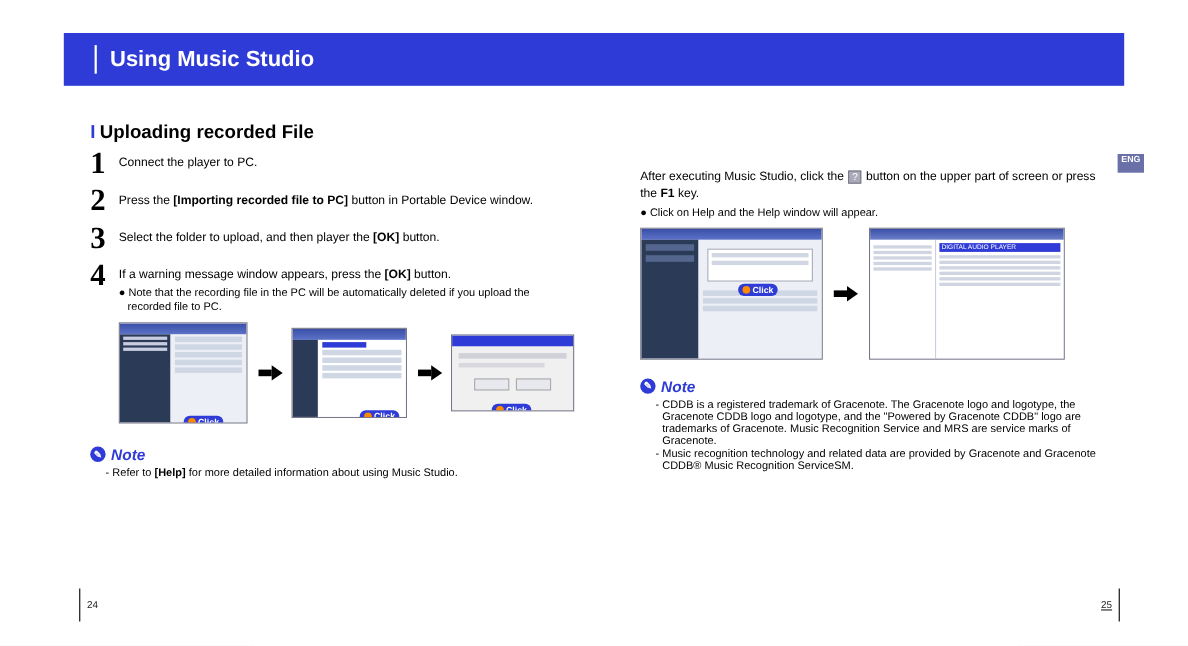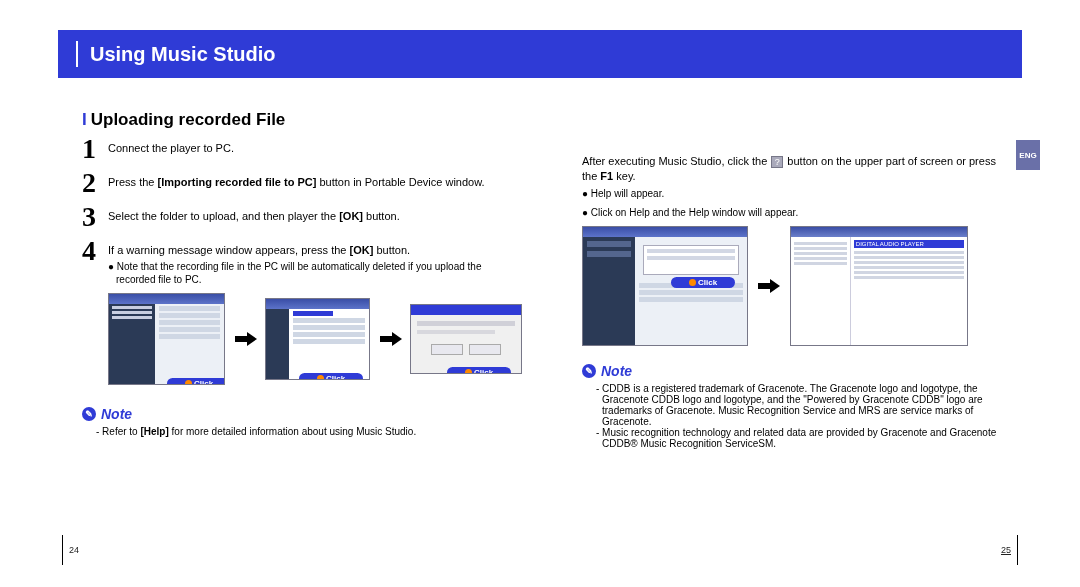--- a/index.html
+++ b/index.html
@@ -11,21 +11,21 @@
     background: #fff;
   }
   .bluebar {
     position: absolute;
     top: 30px; left: 58px; right: 58px; height: 48px;
     background: #2f3bd6;
     color: #fff;
   }
   .bluebar .left-title {
     position: absolute;
-    left: 18px; top: 0; bottom: 0;
+    left: 28px; top: 0; bottom: 0;
     display: flex; align-items: center;
     font-size: 20px; font-weight: bold;
   }
   .bluebar .left-title .pipe {
     display: inline-block;
     width: 2px; height: 26px; background: #fff; margin-right: 12px;
   }
   .bluebar .right-title {
     position: absolute;
     right: 22px; top: 0; bottom: 0;
@@ -133,21 +133,21 @@
 
   .shotD { width: 166px; height: 120px; }
   .shotE { width: 178px; height: 120px; }
 
   .click-badge {
     position: absolute;
     background: #2f3bd6;
     color: #fff;
     font-size: 8px;
     font-weight: bold;
-    padding: 1px 18px;
+    padding: 1px 4px;
     border-radius: 8px;
     display: flex;
     align-items: center;
   }
   .click-badge::before {
     content: "";
     display: inline-block;
     width: 7px; height: 7px;
     border-radius: 50%;
     background: #ff8a00;
@@ -230,39 +230,38 @@
 
   .pg-left, .pg-right {
     position: absolute;
     bottom: 22px;
     font-size: 9px;
     color: #222;
     display: flex;
     align-items: center;
     gap: 6px;
   }
-  .pg-left { left: 62px; text-align: right; }
+  .pg-left { left: 72px; text-align: right; }
   .pg-right { right: 62px; text-decoration: underline; }
   .pg-left .vl, .pg-right .vl {
     display: inline-block;
     width: 1px; height: 30px; background: #000;
   }
 
   .side-tab {
     position: absolute;
     right: 40px;
     top: 140px;
     width: 24px;
-    height: 30px;
+    height: 17px;
     background: #6a70a8;
     color: #fff;
     font-size: 8px;
     font-weight: bold;
     display: flex;
-    align-items: center;
     justify-content: center;
   }
 
   
   .mini-rows .r { height: 3px; background: #c8cee0; margin: 2px 3px; }
   .shotE .help-body {
     background: #fff;
     height: calc(100% - 10px);
     display: flex;
   }
@@ -397,21 +396,20 @@
       <div class="note-text">
         <span>Refer to </span><span style="font-weight:bold;">[Help]</span><span> for more detailed information about using Music Studio.</span>
       </div>
     </div>
   </div>
 
   <div class="content-right">
     <div class="body-text">
       <span>After executing Music Studio, click the </span><span class="help-icon">?</span><span> button on the upper part of screen or press the </span><span style="font-weight:bold;">F1</span><span> key.</span>
     </div>
-    <div class="bullet">Help will appear.</div>
 
     <div class="bullet">Click on Help and the Help window will appear.</div>
 
     <div class="shotrow" style="margin-left:0;">
       <div class="shot shotD">
         <div class="titlebar"></div>
         <div class="panel">
           <div class="side" style="flex-basis:32%;">
             <div style="height:6px;background:#54668e;margin:4px;"></div>
             <div style="height:6px;background:#54668e;margin:4px;"></div>

